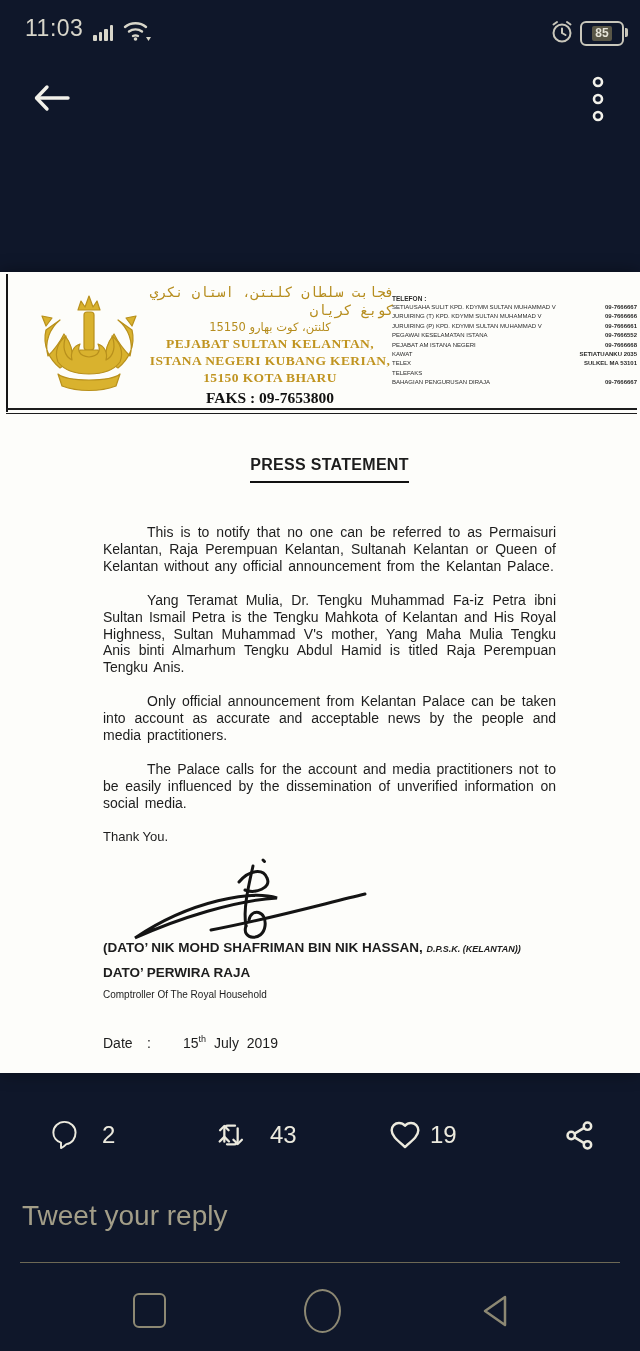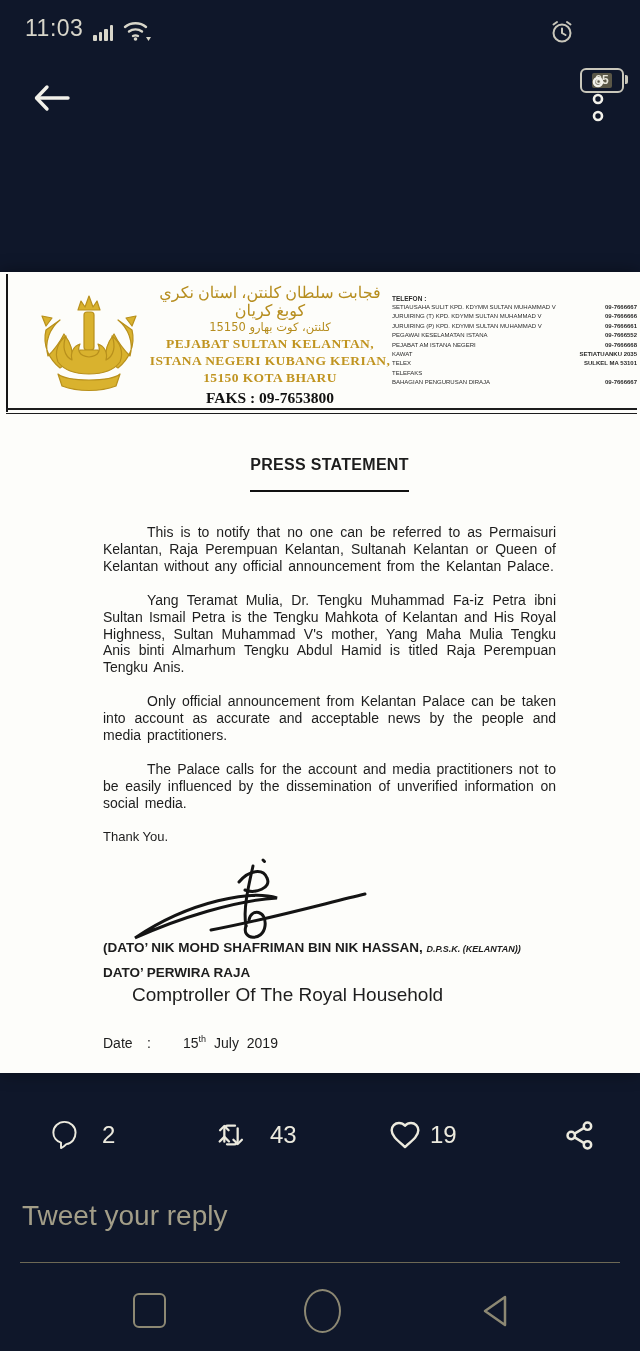--- a/index.html
+++ b/index.html
@@ -7,60 +7,60 @@
           font-family:"Liberation Sans",sans-serif;}
 
   
   .statusbar{position:absolute;top:12px;left:0;right:0;height:36px;color:#d8d6ca;}
   .time{position:absolute;left:25px;top:3px;font-size:23px;letter-spacing:.5px;}
   .sig{position:absolute;left:93px;top:12px;display:flex;align-items:flex-end;gap:2px;height:17px;}
   .sig i{display:block;width:3.5px;background:#d8d6ca;border-radius:1px;}
   .wifi{position:absolute;left:122px;top:6px;}
   .alarm{position:absolute;left:549px;top:7px;}
   .battery{position:absolute;left:580px;top:9px;width:40px;height:21px;border:2px solid #c9c7bb;
-           border-radius:6px;display:flex;align-items:center;justify-content:center;margin-top:47px;}
+           border-radius:6px;display:flex;align-items:center;justify-content:center;}
   .battery .pct{font-size:12px;font-weight:bold;color:#e6e4d8;background:#5a5747;padding:0 3px;border-radius:2px;line-height:15px;}
   .battery .nub{position:absolute;right:-6px;top:5px;width:3px;height:9px;background:#c9c7bb;border-radius:0 2px 2px 0;}
 
   
   .appbar{position:absolute;top:72px;left:0;right:0;height:56px;}
   .back{position:absolute;left:30px;top:6px;cursor:pointer;}
   .menu{position:absolute;left:588px;top:2px;cursor:pointer;}
 
   
   .doc{position:absolute;top:272px;left:0;width:640px;height:801px;background:#fdfdfa;
        box-shadow:0 0 16px rgba(0,0,0,.4);color:#1d1d1d;}
   .letterhead{position:relative;height:142px;}
   .lh-left-line{position:absolute;left:6px;top:2px;width:2px;height:138px;background:#161616;}
   .emblem{position:absolute;left:30px;top:18px;}
   .lh-center{position:absolute;left:146px;top:12px;width:248px;text-align:center;}
-  .jawi1{font-family:Liberation Serif, serif;font-size:16px;color:#b68d1e;direction:rtl;line-height:18px;}
+  .jawi1{font-family:Liberation Mono, monospace;font-size:14px;color:#b68d1e;direction:rtl;line-height:18px;text-align:right;}
   .jawi2{font-family:"DejaVu Sans",sans-serif;font-size:11.5px;color:#b68d1e;direction:rtl;line-height:15px;}
   .office{font-family:"Liberation Serif",serif;font-weight:bold;color:#c09420;font-size:13.5px;
           line-height:17px;letter-spacing:.4px;}
   .fax{font-family:"Liberation Serif",serif;font-weight:bold;color:#111;font-size:15.5px;margin-top:3px;}
   .lh-right{position:absolute;left:392px;top:22px;width:245px;color:#2a2a2a;}
   .tel-hd{font-size:6.5px;font-weight:bold;line-height:9px;}
   .ph-row{display:flex;justify-content:space-between;font-size:6px;line-height:9.4px;}
   .ph-row .val{font-weight:bold;}
   .lh-rule{position:absolute;left:6px;right:3px;top:136px;height:3px;
            border-top:2px solid #1d1d1d;border-bottom:1px solid #1d1d1d;}
 
   .doc-body{position:absolute;left:103px;top:142px;width:453px;}
   .ps-title{text-align:center;margin-top:42px;font-size:16px;font-weight:bold;letter-spacing:.3px;}
-  .ps-title span{border-bottom:2px solid #111;padding-bottom:17px;}
+  .ps-title span{border-bottom:2px solid #111;padding-bottom:8px;}
   .paras{margin-top:50px;}
   .paras p{margin:8px 0 17px;font-size:14px;line-height:16.9px;text-align:justify;
            text-indent:44px;word-spacing:2px;}
   .closing{margin-top:16px;font-size:13px;}
   .sig-block{position:relative;margin-top:8px;height:84px;}
   .sig-svg{position:absolute;left:22px;top:0;}
   .signatory{font-size:13.5px;font-weight:bold;line-height:24px;}
   .signatory .honor{font-size:9px;font-style:italic;}
-  .role{font-size:19px;line-height:20px;margin-left:29px;}
+  .role{font-size:10px;line-height:20px;}
   .dateline{margin-top:30px;font-size:14px;}
   .dateline .dl{display:inline-block;width:44px;}
   .dateline .dc{display:inline-block;width:36px;}
   .dateline sup{font-size:9px;}
   .dateline .dv{word-spacing:4px;}
 
   
   .actions{position:absolute;top:1118px;left:0;right:0;height:42px;color:#ecead e0;}
   .act{position:absolute;display:flex;align-items:center;gap:21px;color:#eceade;}
   .act .cnt{font-size:24px;color:#eceade;}

